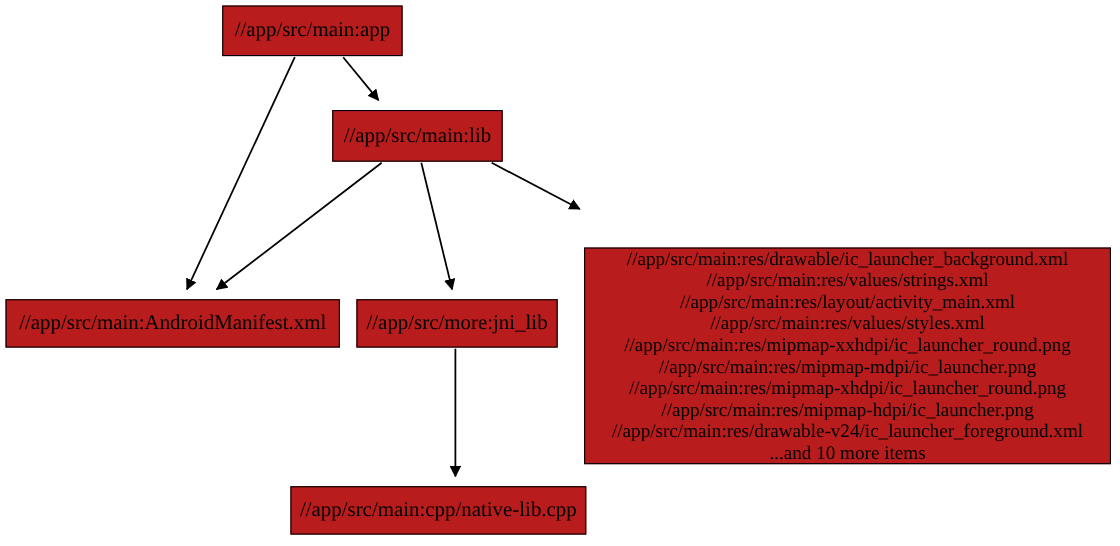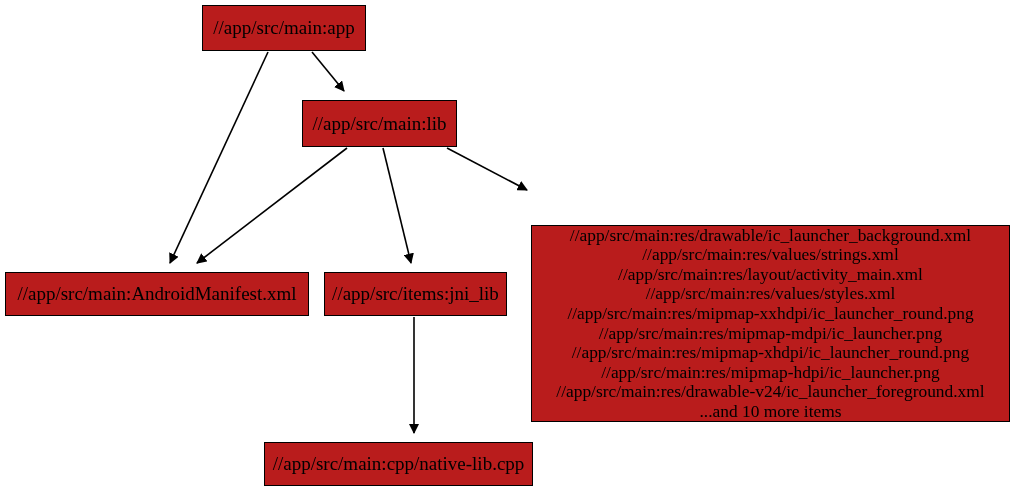--- a/index.html
+++ b/index.html
@@ -81,21 +81,21 @@
 
   <div class="node" id="node-manifest">
     <span class="node-label">//app/src/main:AndroidManifest.xml</span>
   </div>
 
   <div class="node" id="node-lib">
     <span class="node-label">//app/src/main:lib</span>
   </div>
 
   <div class="node" id="node-jni">
-    <span class="node-label">//app/src/items:jni_lib</span>
+    <span class="node-label">//app/src/more:jni_lib</span>
   </div>
 
   <div class="node" id="node-res">
     <span class="node-label">//app/src/main:res/drawable/ic_launcher_background.xml
 //app/src/main:res/values/strings.xml
 //app/src/main:res/layout/activity_main.xml
 //app/src/main:res/values/styles.xml
 //app/src/main:res/mipmap-xxhdpi/ic_launcher_round.png
 //app/src/main:res/mipmap-mdpi/ic_launcher.png
 //app/src/main:res/mipmap-xhdpi/ic_launcher_round.png

